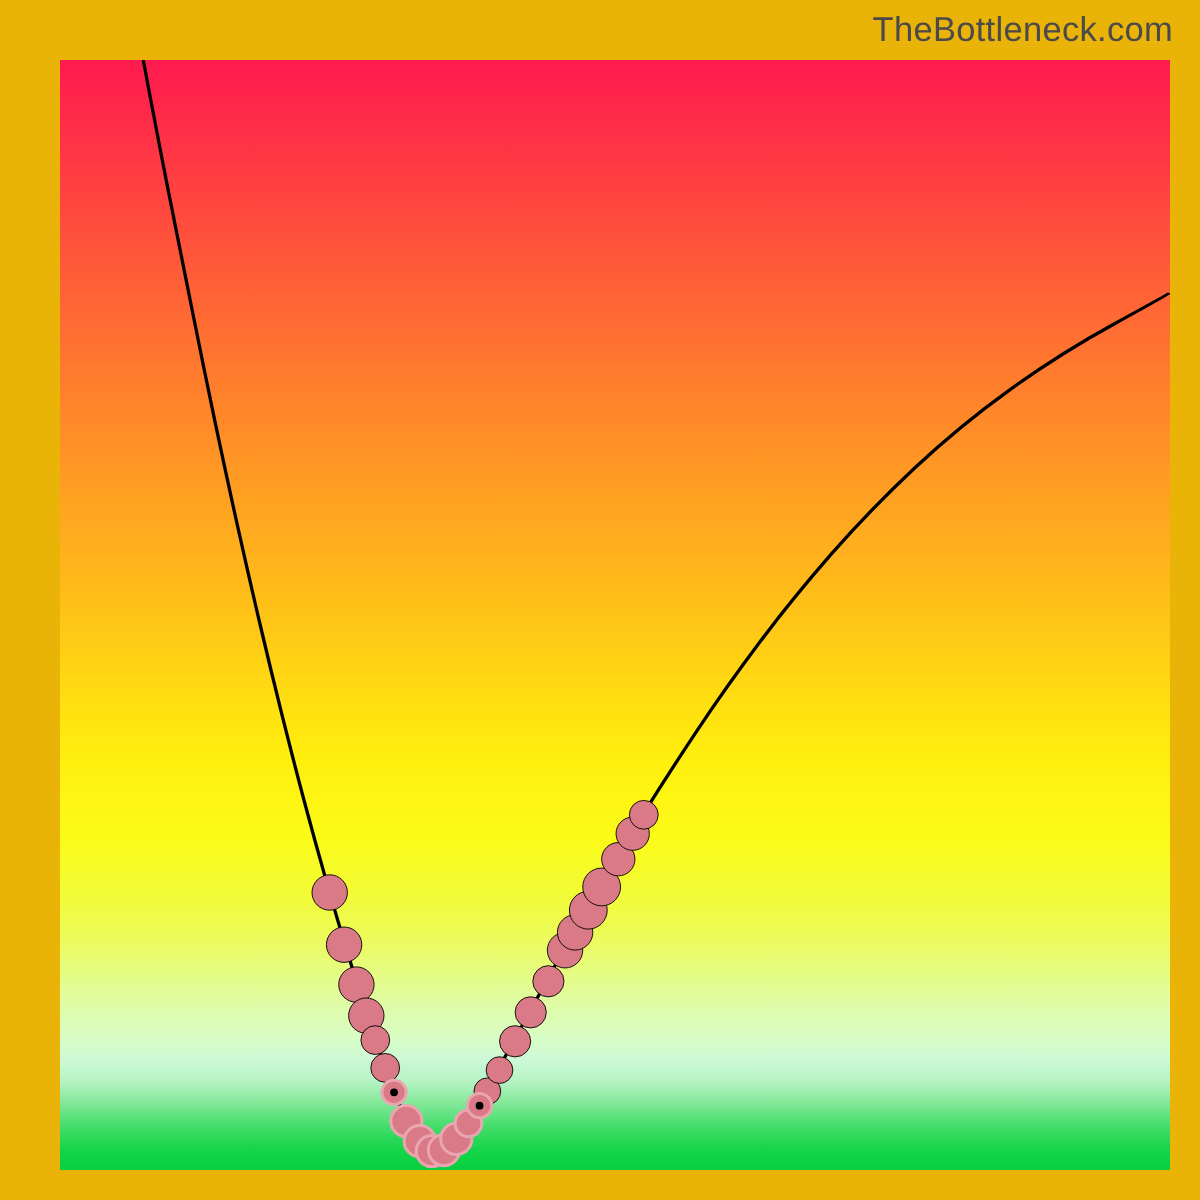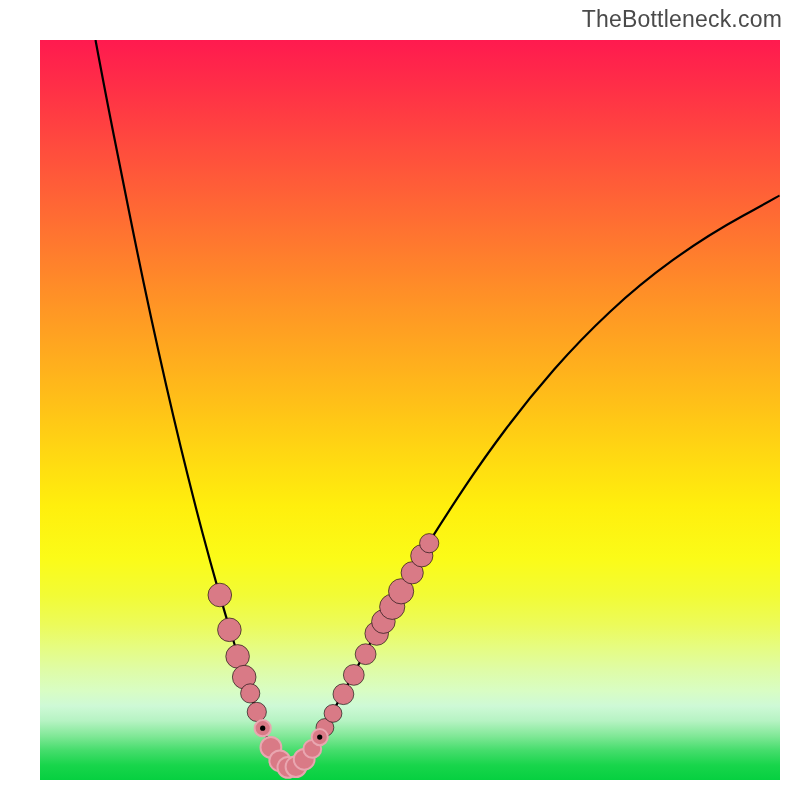--- a/index.html
+++ b/index.html
@@ -8,21 +8,21 @@
     width: 800px;
     height: 800px;
     overflow: hidden;
     background: #000;
     font-family: Arial, Helvetica, sans-serif;
   }
   .frame {
     position: relative;
     width: 800px;
     height: 800px;
-    background: #ffffff;
+    background: #eab308;
   }
   .plot-area {
     position: absolute;
     left: 40px;
     top: 40px;
     width: 740px;
     height: 740px;
     overflow: hidden;
   }
   .gradient {

